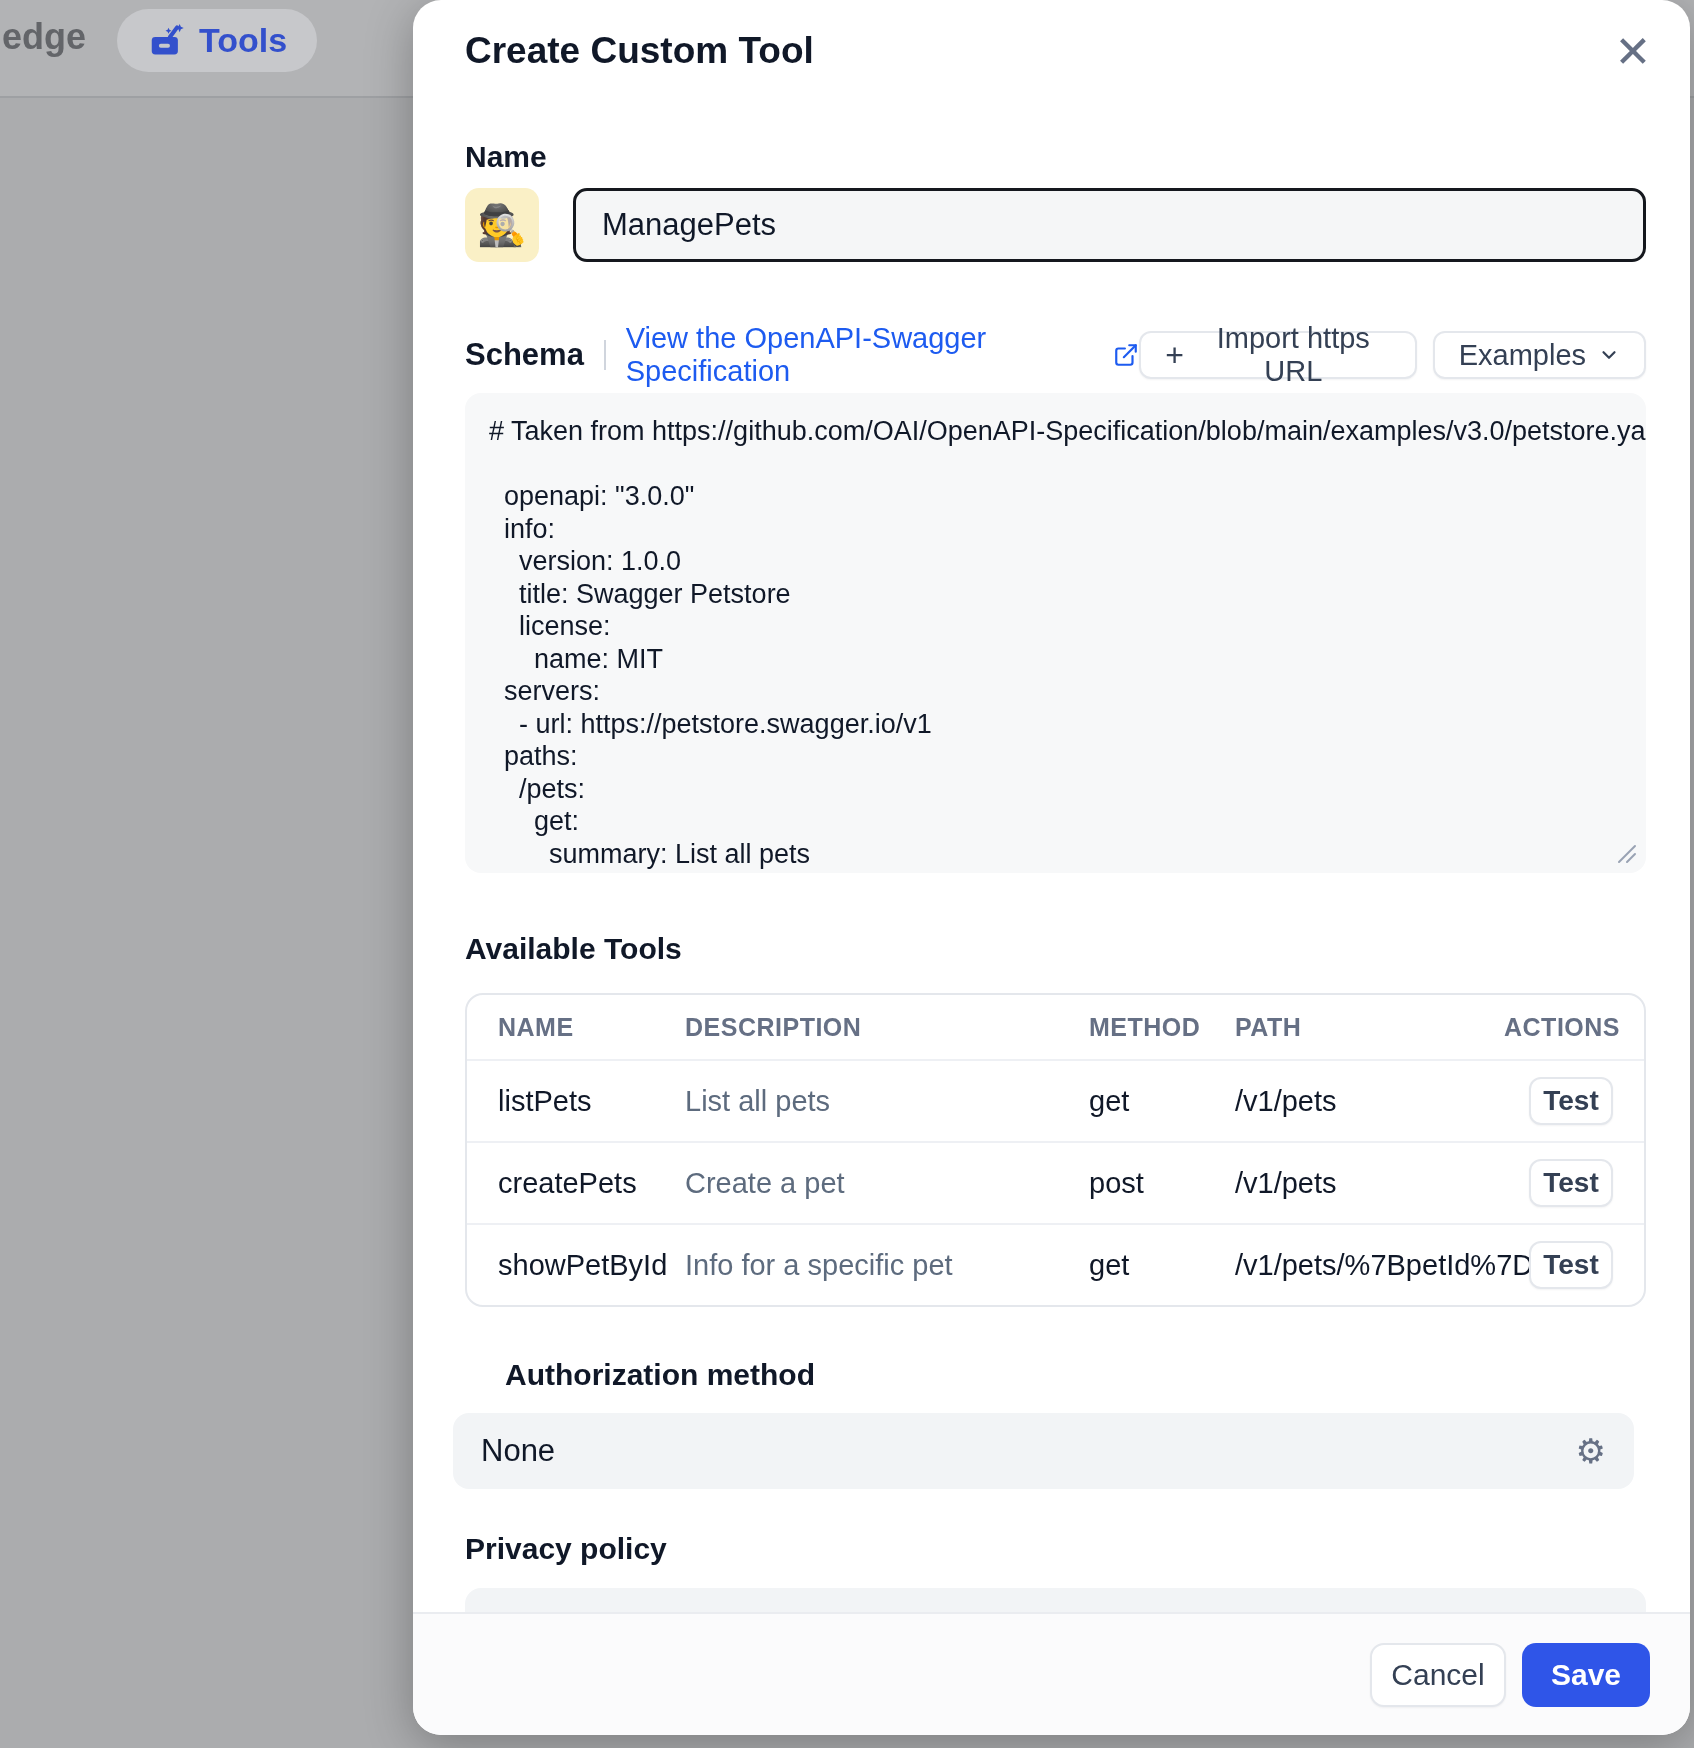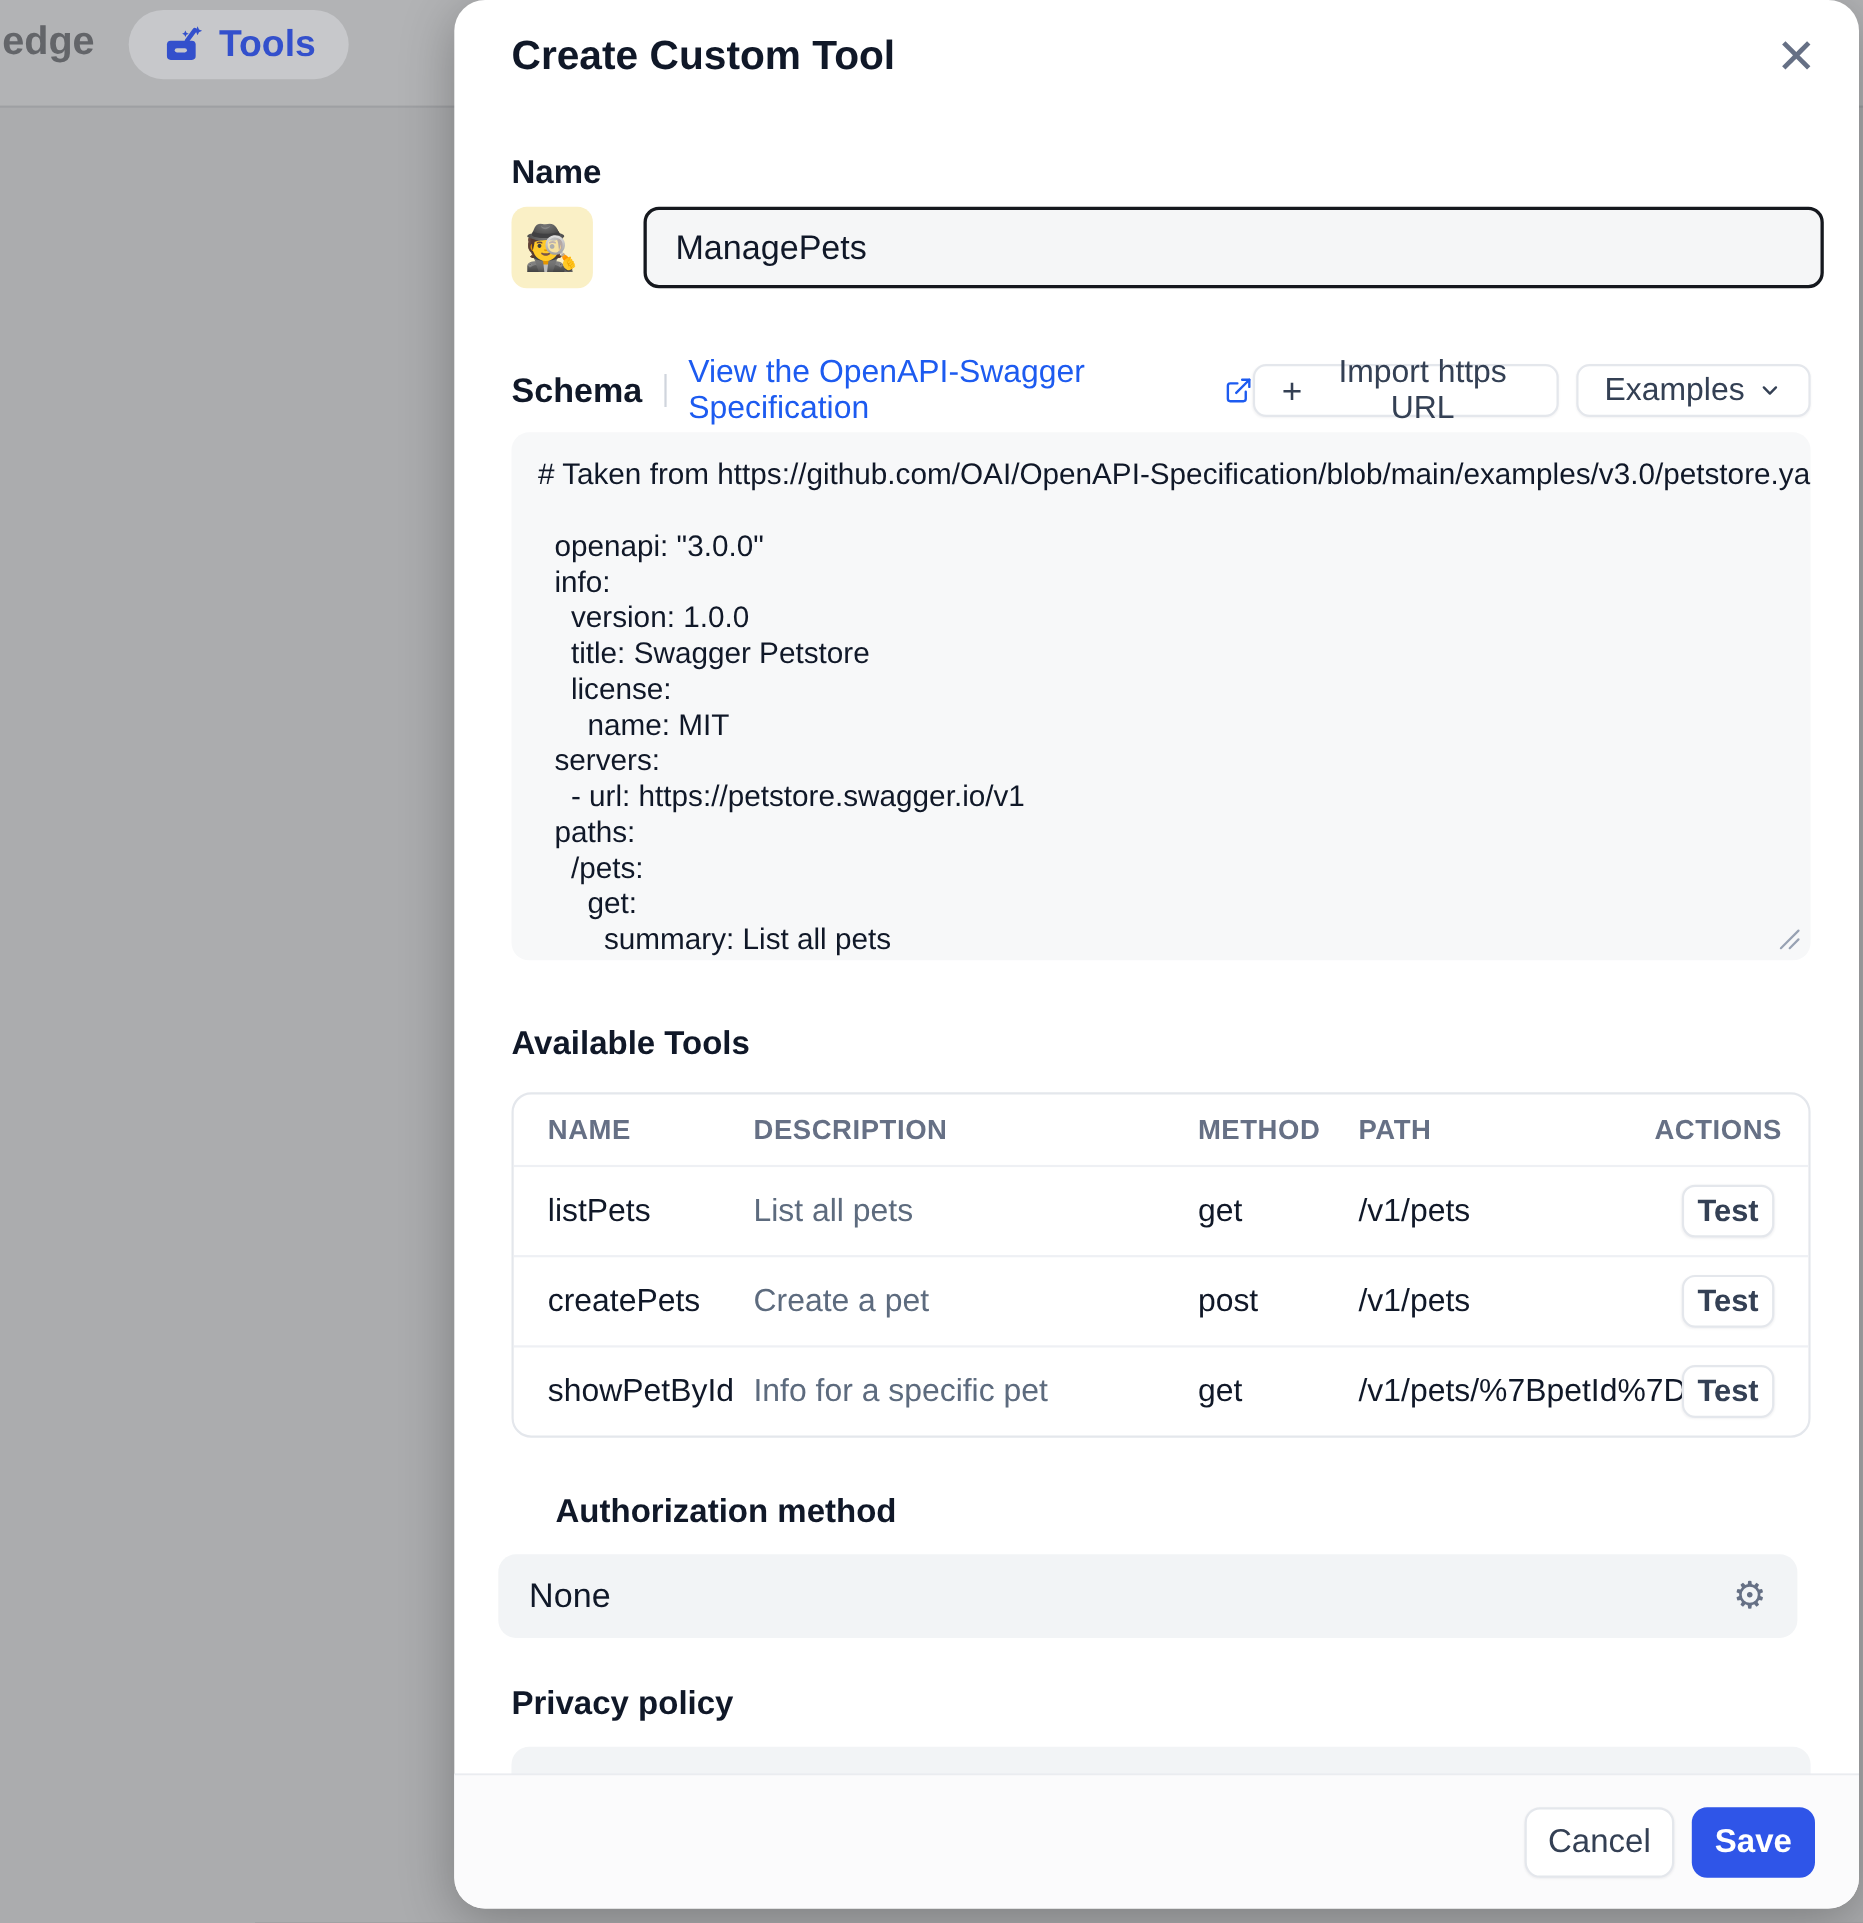--- a/index.html
+++ b/index.html
@@ -14,21 +14,21 @@
 
   
   .modal{position:absolute;left:413px;top:0;width:1277px;height:1735px;background:#ffffff;border-radius:28px;box-shadow:0 10px 48px rgba(0,0,0,.28);}
   .modal-title{position:absolute;left:52px;top:30px;font-size:37px;font-weight:700;color:#101828;}
   .close-btn{position:absolute;left:1192px;top:24px;width:56px;height:56px;border:none;background:transparent;cursor:pointer;display:flex;align-items:center;justify-content:center;}
   .close-btn span{font-size:44px;line-height:44px;color:#667085;font-weight:400;}
 
   .sec-label{position:absolute;left:52px;font-size:30px;font-weight:700;color:#101828;}
 
   .emoji-box{position:absolute;left:52px;top:188px;width:74px;height:74px;border-radius:14px;background:#faf0c6;display:flex;align-items:center;justify-content:center;font-size:40px;cursor:pointer;border:none;}
-  .name-input{position:absolute;left:172px;top:188px;width:1073px;height:74px;border-radius:14px;background:#f5f6f7;border:3px solid #15181e;font-size:31px;color:#101828;padding:0 26px;outline:none;}
+  .name-input{position:absolute;left:160px;top:188px;width:1073px;height:74px;border-radius:14px;background:#f5f6f7;border:3px solid #15181e;font-size:31px;color:#101828;padding:0 26px;outline:none;}
 
   .schema-row{position:absolute;left:52px;top:331px;width:1181px;height:48px;display:flex;align-items:center;}
   .schema-row .lbl{font-size:31px;font-weight:700;color:#101828;}
   .schema-row .vdiv{width:2px;height:30px;background:#d0d5dd;margin:0 20px;}
   .spec-link{display:flex;align-items:center;gap:10px;font-size:29px;font-weight:500;color:var(--link-blue);cursor:pointer;text-decoration:none;}
   .schema-row .spacer{flex:1;}
   .pill-btn{height:48px;border-radius:12px;border:2px solid #e4e7ec;background:#fff;display:flex;align-items:center;gap:12px;padding:0 24px;font-size:29px;font-weight:500;color:#344054;cursor:pointer;box-shadow:0 1px 2px rgba(16,24,40,.05);}
   .pill-btn.plus span.pl{font-size:32px;font-weight:400;color:#344054;line-height:30px;}
   .examples-btn{margin-left:16px;}
 
@@ -50,21 +50,21 @@
   .test-btn{width:84px;height:48px;border-radius:12px;border:2px solid #e4e7ec;background:#fff;font-size:28px;font-weight:600;color:#344054;cursor:pointer;box-shadow:0 1px 2px rgba(16,24,40,.05);}
 
   .auth-field{position:absolute;left:40px;top:1413px;width:1181px;height:76px;border-radius:16px;background:#f2f4f6;display:flex;align-items:center;padding:0 28px;cursor:pointer;}
   .auth-field .val{font-size:31px;color:#101828;flex:1;}
   .gear{font-size:34px;color:#667085;cursor:pointer;line-height:34px;}
 
   .privacy-field{position:absolute;left:52px;top:1588px;width:1181px;height:26px;border-radius:16px 16px 0 0;background:#f2f4f6;}
 
   .footer{position:absolute;left:0;bottom:0;width:100%;height:123px;background:#fbfbfc;border-top:2px solid #eaecf0;border-radius:0 0 28px 28px;display:flex;align-items:center;justify-content:flex-end;padding-right:40px;gap:16px;}
   .cancel-btn{width:136px;height:64px;border-radius:14px;border:2px solid #e4e7ec;background:#fff;font-size:30px;font-weight:500;color:#344054;cursor:pointer;box-shadow:0 1px 2px rgba(16,24,40,.05);}
-  .save-btn{width:112px;height:64px;border-radius:14px;border:none;background:var(--accent-blue);font-size:30px;font-weight:600;color:#fff;cursor:pointer;}
+  .save-btn{width:128px;height:64px;border-radius:14px;border:none;background:var(--accent-blue);font-size:30px;font-weight:600;color:#fff;cursor:pointer;}
   :root{--accent-blue:#2f55e8;--link-blue:#1d5bf0;}
 </style>
 </head>
 <body>
 
 <div id="canvas">
 
   <div class="bk-header">
     <div class="bk-tab-partial">ledge</div>
     <div class="bk-tools-pill">

